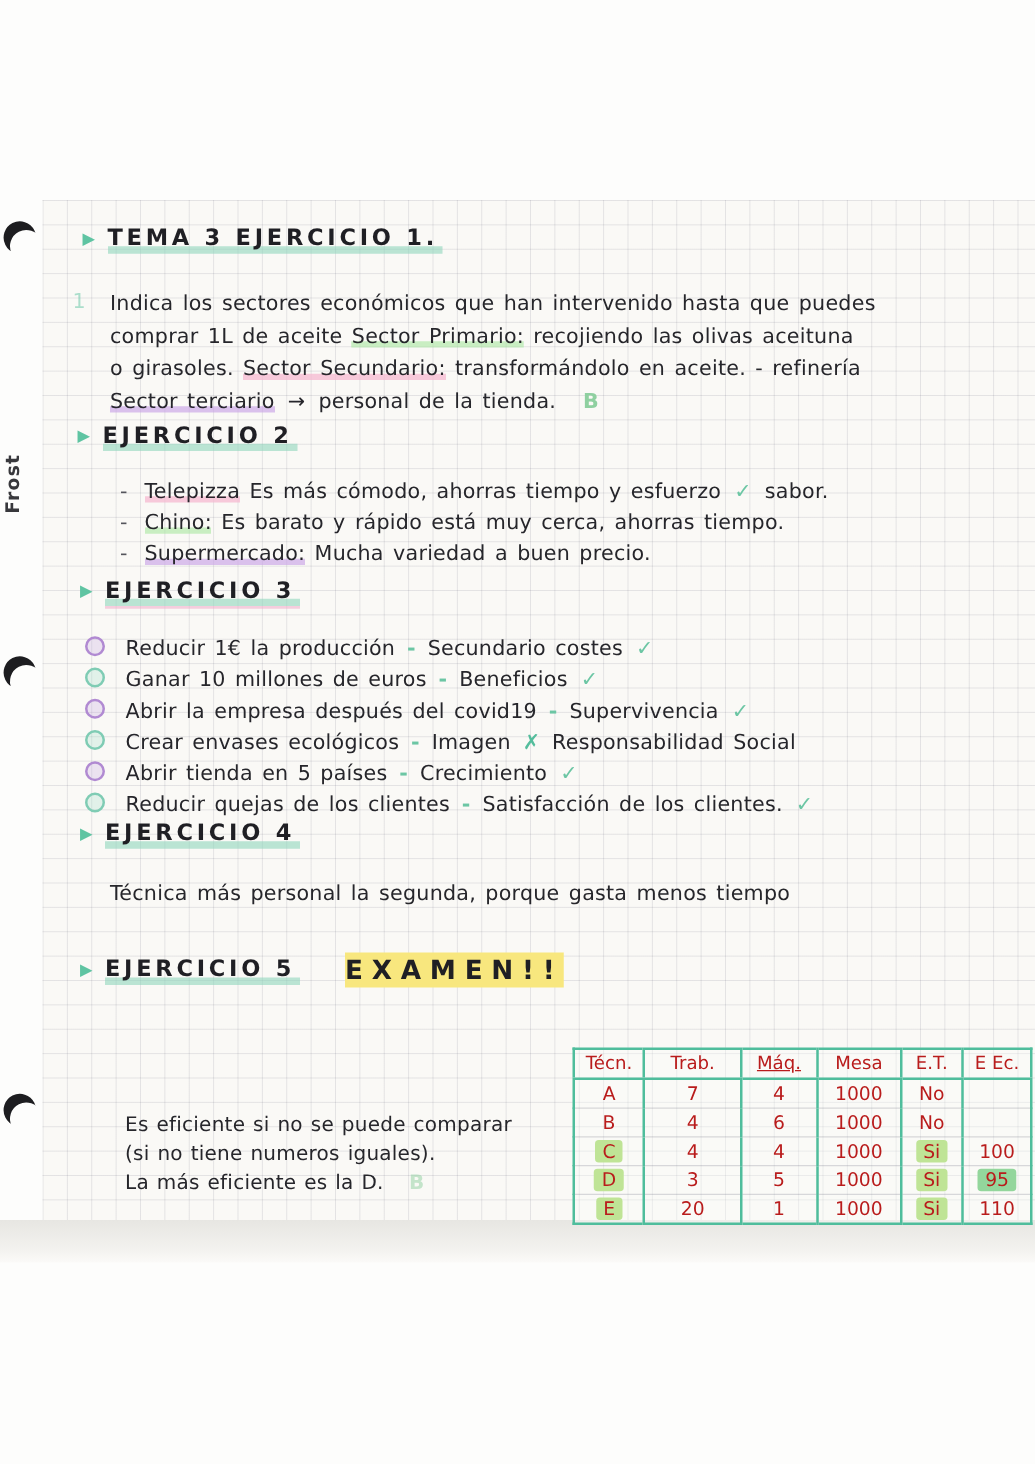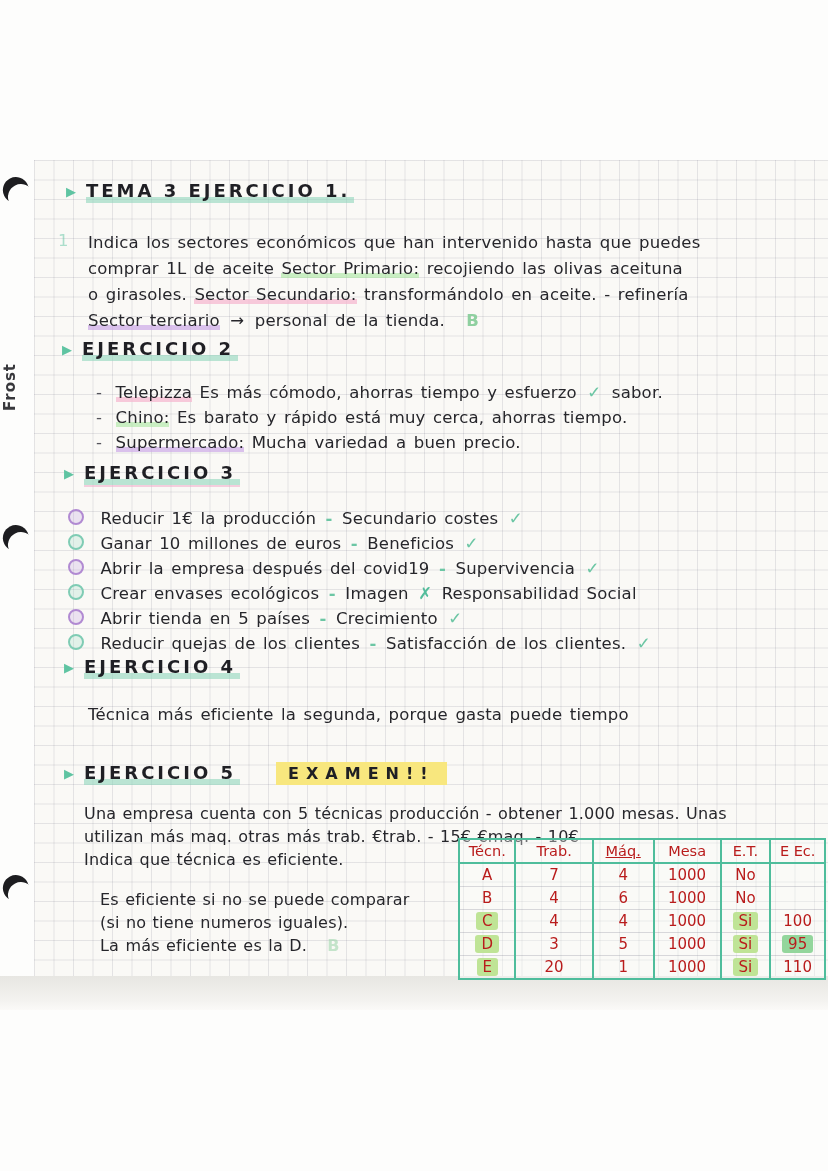--- a/index.html
+++ b/index.html
@@ -38,22 +38,22 @@
   .sec{position:absolute;}
   .sec-heading{display:flex;align-items:center;gap:10px;}
   .tri{color:#5fc4a2;font-size:13px;line-height:1;}
   .h-title{
     font-size:18px;font-weight:700;letter-spacing:3px;color:#1f1f24;
     box-shadow:inset 0 -6px rgba(143,214,188,.6);
     padding:0 4px 2px 0;
   }
   .h-title.scribble{box-shadow:inset 0 -6px rgba(143,214,188,.6), 0 2px 0 rgba(240,170,200,.55);}
   .hl-yellow{
-    background:#f8e77e;padding:2px 12px;margin-left:26px;
-    font-size:16px;font-weight:700;letter-spacing:7px;box-shadow:none;
+    background:#f8e77e;padding:2px 0;margin-left:26px;
+    font-size:21px;font-weight:700;letter-spacing:7px;box-shadow:none;
   }
   
   .hw{font-size:16.5px;line-height:26px;letter-spacing:.2px;word-spacing:2px;color:#26262b;}
   .hw-sm{font-size:16px;line-height:23px;letter-spacing:.2px;word-spacing:1px;}
   .u-green{box-shadow:inset 0 -5px rgba(168,230,160,.6);}
   .u-pink{box-shadow:inset 0 -5px rgba(245,184,208,.75);}
   .u-purple{box-shadow:inset 0 -5px rgba(201,163,230,.65);}
   .check{color:#6cc6a4;font-weight:700;padding:0 3px;}
   .cross{color:#54bd9c;font-weight:700;padding:0 2px;}
   .gmark{color:#8fd0a0;font-weight:700;padding-left:14px;}
@@ -200,34 +200,29 @@
     </div>
   </div>
 
   <div class="sec" style="left:64px;top:656px;">
     <div class="sec-heading">
       <span class="tri">▶</span>
       <span class="h-title">EJERCICIO 4</span>
     </div>
   </div>
   <div class="sec hw" style="left:88px;top:702px;width:720px;">
-    <div><span>Técnica más eficiente la segunda, porque gasta puede tiempo</span></div>
+    <div><span>Técnica más personal la segunda, porque gasta menos tiempo</span></div>
   </div>
 
   <div class="sec" style="left:64px;top:762px;">
     <div class="sec-heading">
       <span class="tri">▶</span>
       <span class="h-title">EJERCICIO 5</span>
       <span class="h-title hl-yellow">EXAMEN!!</span>
     </div>
-  </div>
-  <div class="sec hw-sm" style="left:84px;top:802px;width:740px;">
-    <div><span>Una empresa cuenta con 5 técnicas producción - obtener 1.000 mesas. Unas</span></div>
-    <div><span>utilizan más maq. otras más trab. €trab. - 15€   €maq. - 10€</span></div>
-    <div><span>Indica que técnica es eficiente.</span></div>
   </div>
   <div class="sec hw-sm" style="left:100px;top:888px;width:360px;">
     <div><span>Es eficiente si no se puede comparar</span></div>
     <div><span>(si no tiene numeros iguales).</span></div>
     <div>
       <span>La más eficiente es la D.</span>
       <span class="gmark faint">B</span>
     </div>
   </div>
 

